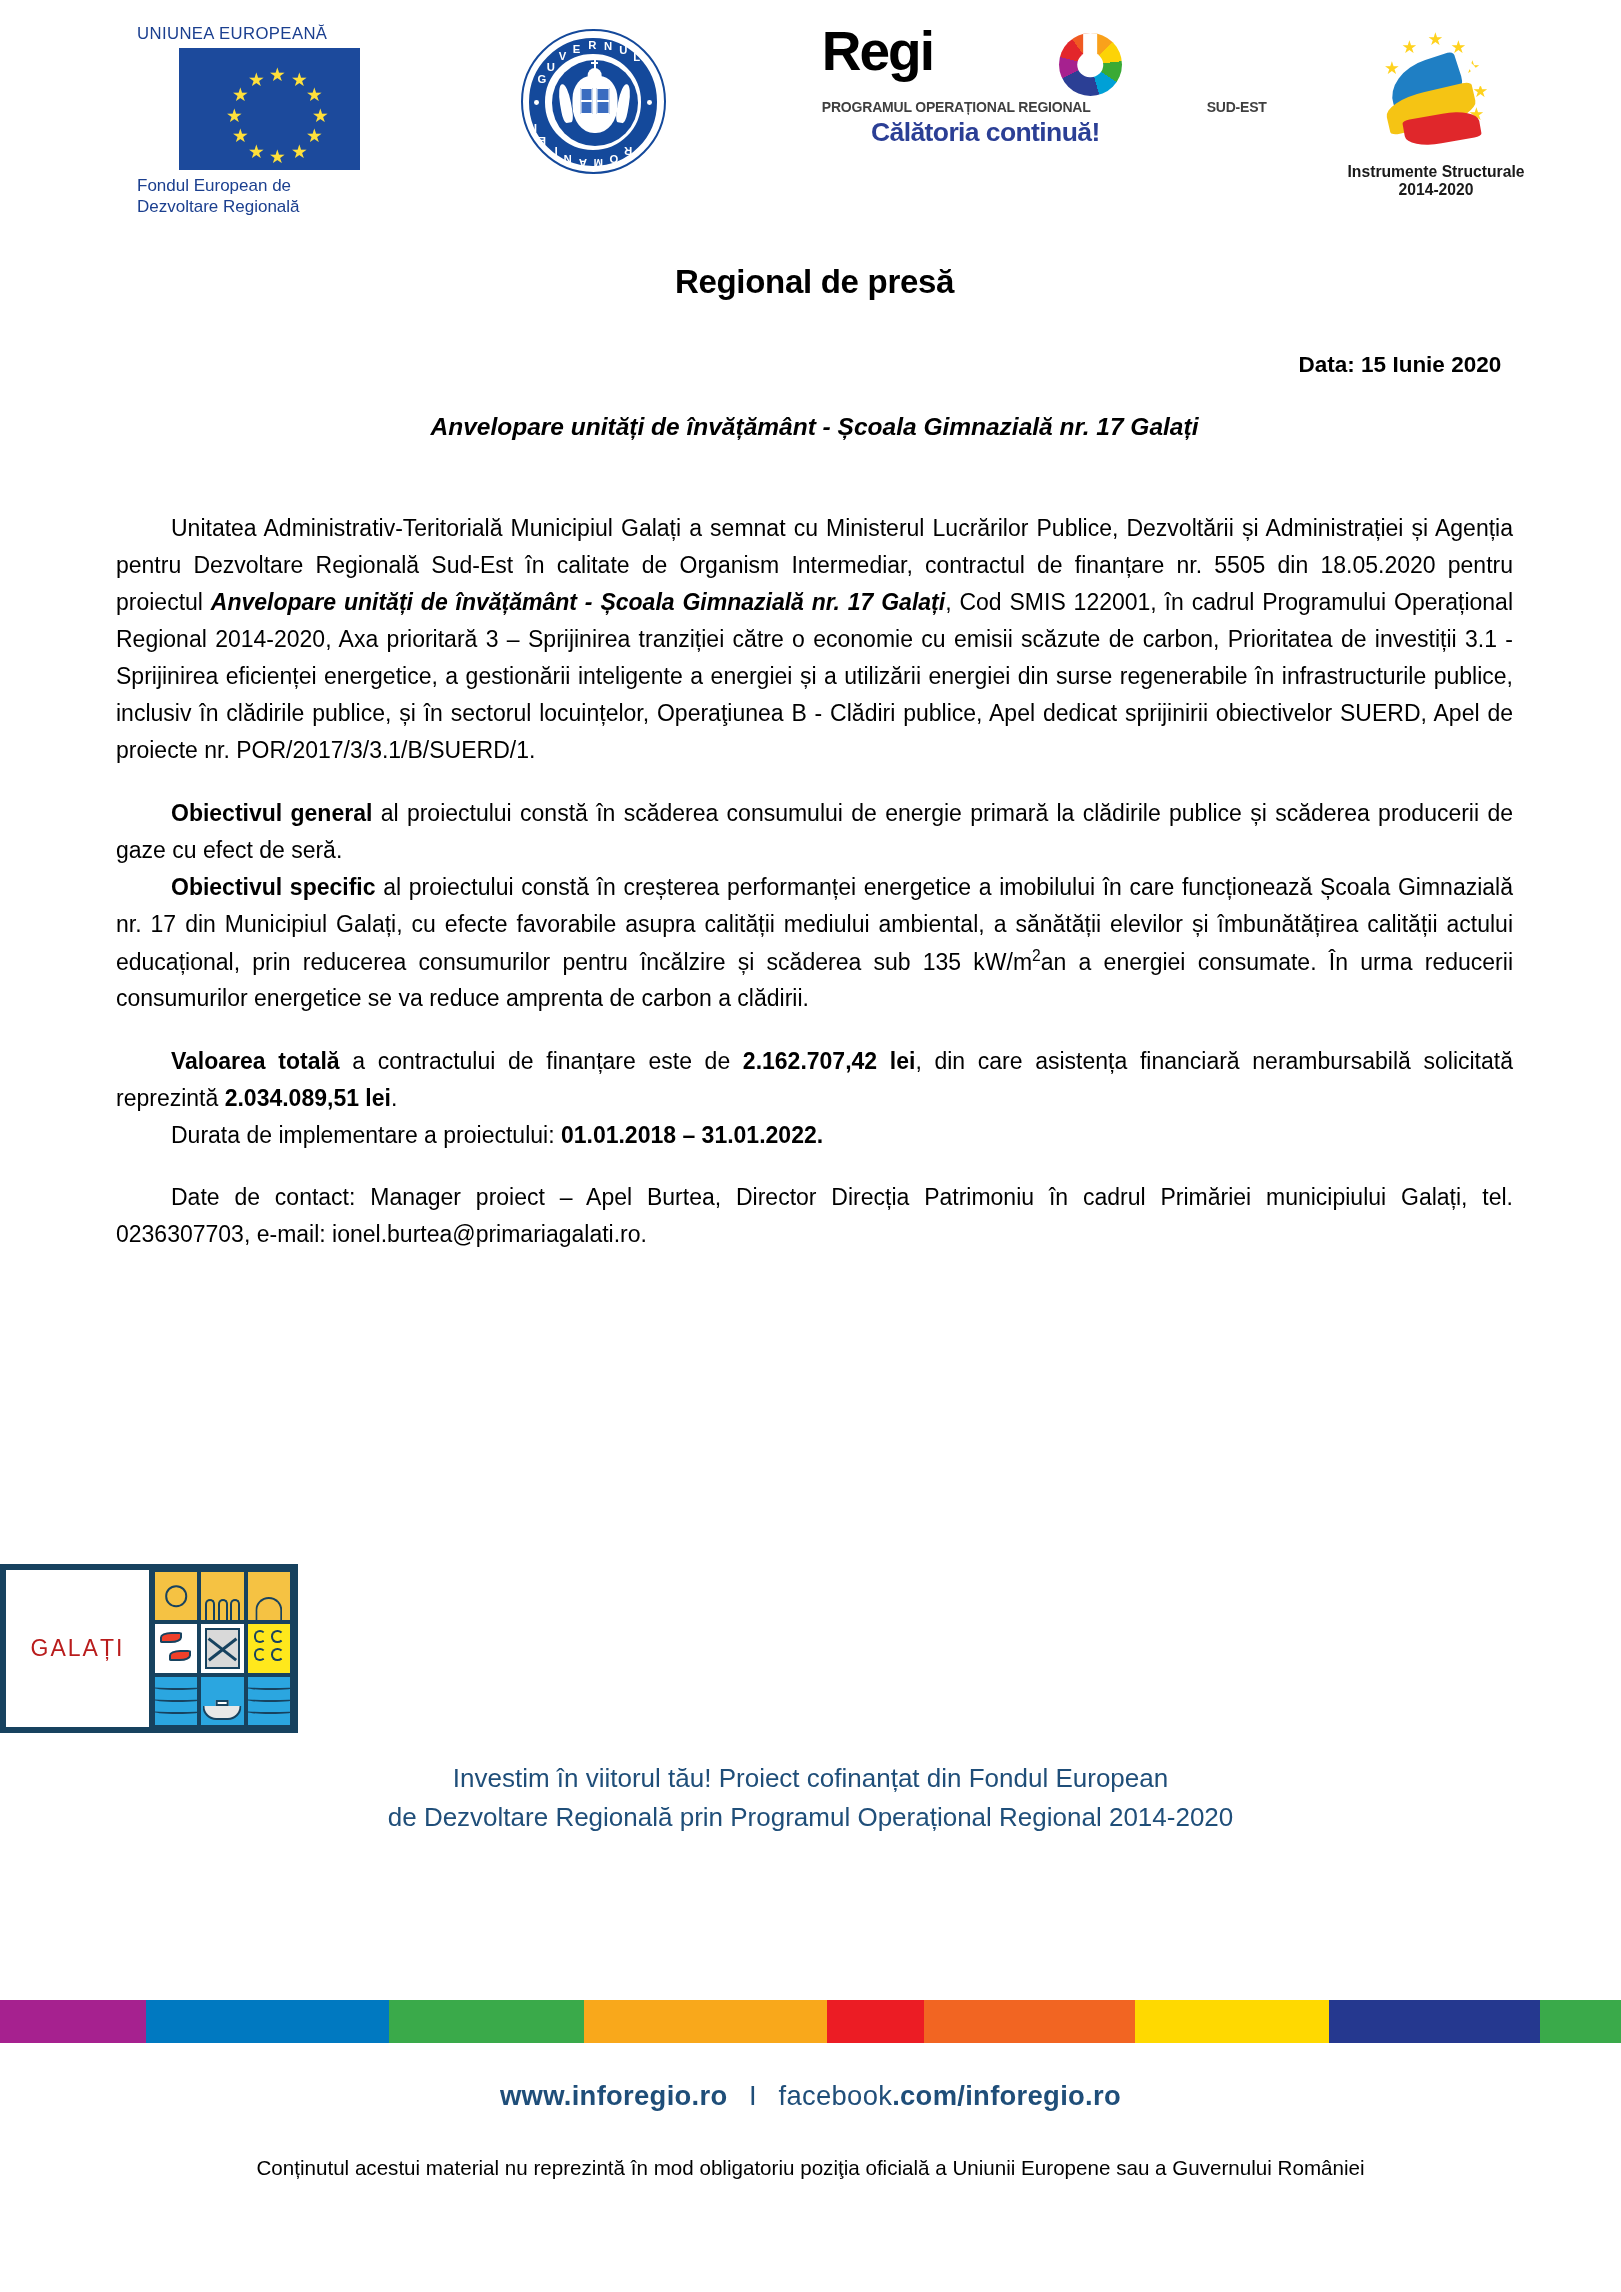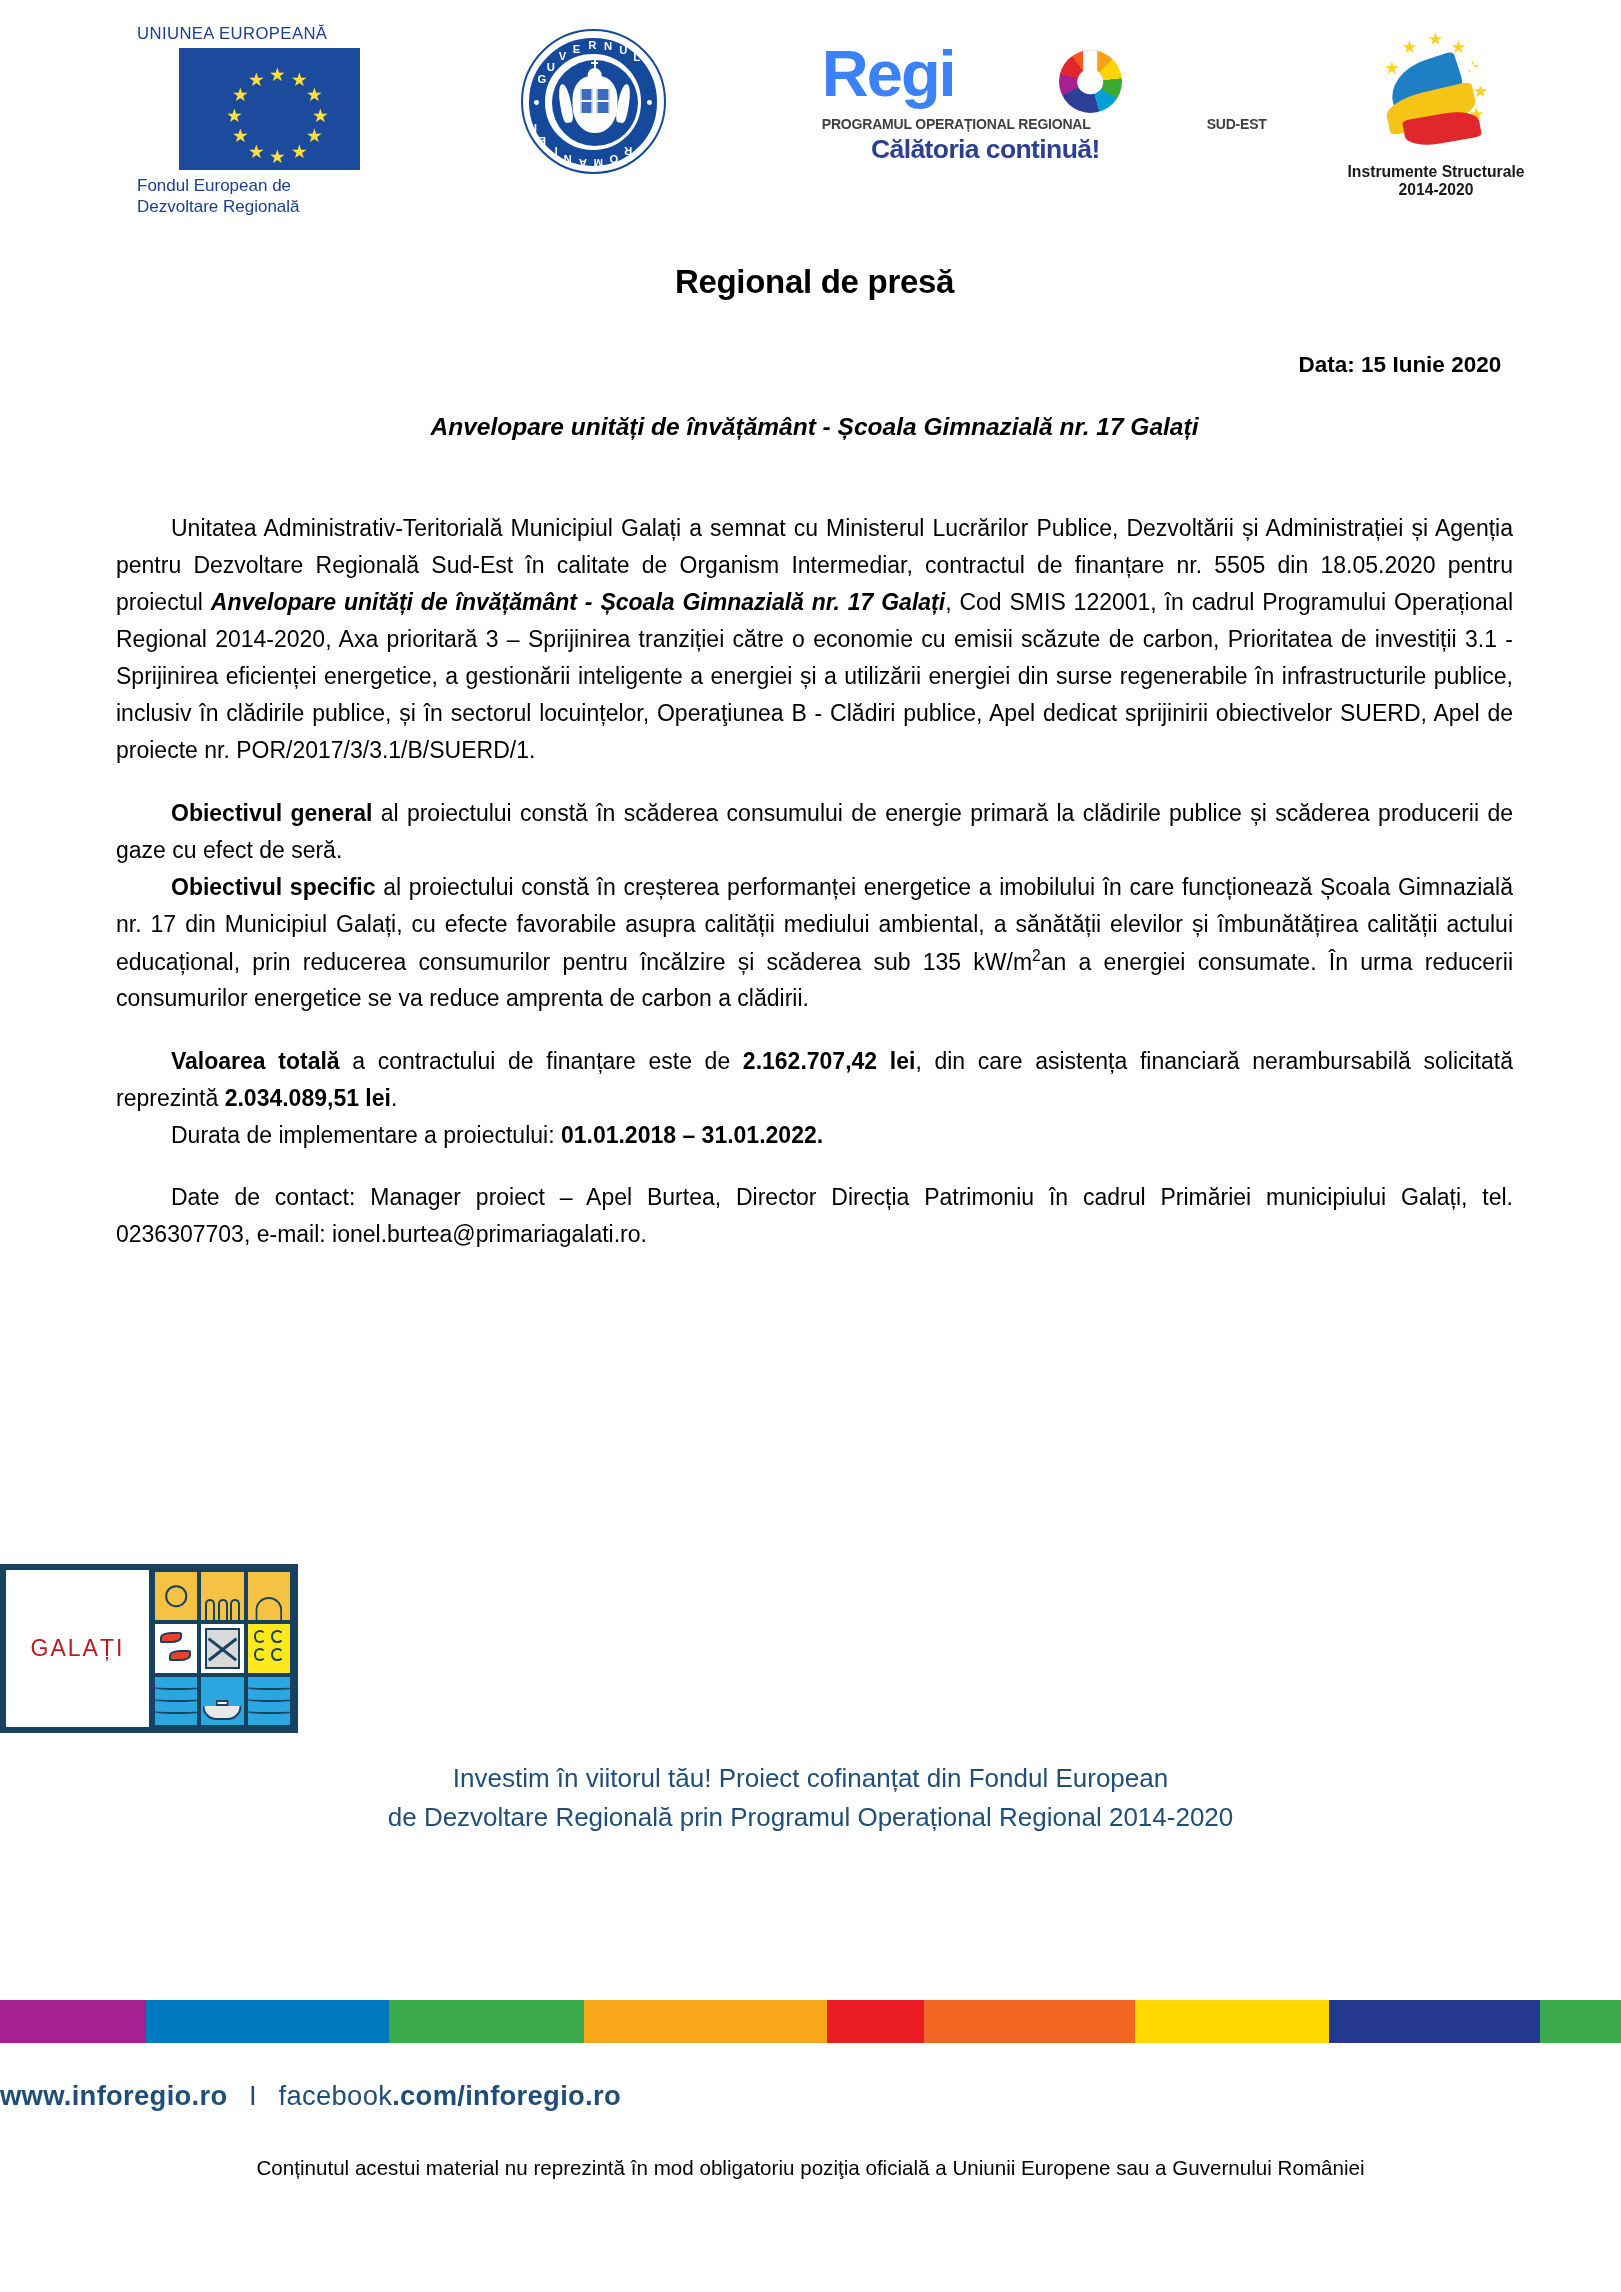--- a/index.html
+++ b/index.html
@@ -166,28 +166,27 @@
     top: 50%;
     margin-top: -2px;
   }
   .gov-dot.l { left: 11.8px; }
   .gov-dot.r { right: 11.8px; }
 
   
   .regio-logo { left: 814px; width: 333px; }
   .regio-word {
     position: relative;
-    font-size: 65px;
-    font-weight: bold;
-    color: #3b82f6;
+    font-size: 55px;
+    font-weight: bold;
+    color: #000000;
     letter-spacing: -2px;
     line-height: 1;
     padding-left: 7.8px;
     height: 74px;
-    margin-top: 17px;
   }
   .regio-wheel {
     position: absolute;
     right: 25.5px; top: 9.8px;
     width: 63px; height: 63px;
     border-radius: 50%;
     overflow: hidden;
     background: conic-gradient(
       from 200deg,
       #2b3f95 0deg 44deg,
@@ -493,20 +492,21 @@
   .band i {
     display: block;
     height: 100%;
   }
 
   
   .footer-links {
     position: absolute;
     left: 0; top: 2080px;
     width: 1621px;
+    text-align: center;
     font-size: 27.4px;
     font-weight: bold;
     color: #1f4e79;
     letter-spacing: 0.3px;
   }
   .footer-links .sep {
     display: inline-block;
     margin: 0 21.6px;
     font-weight: normal;
   }

